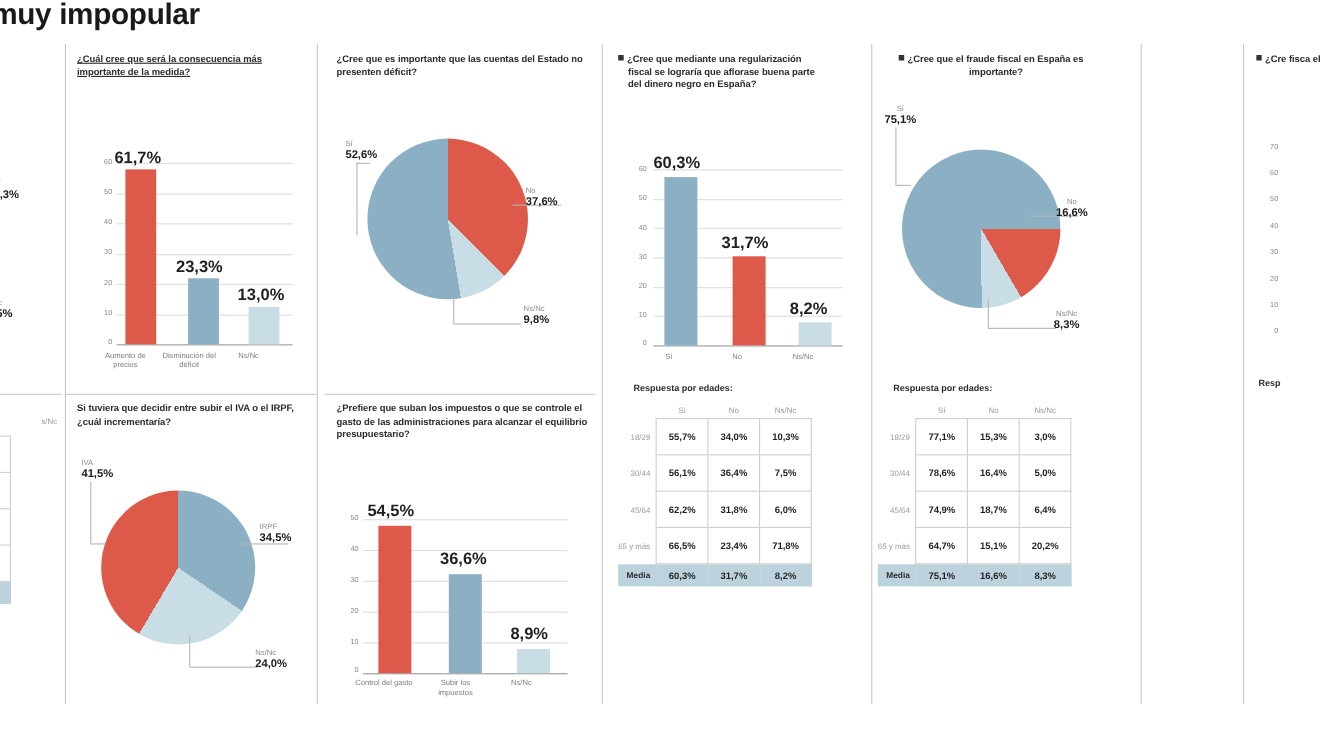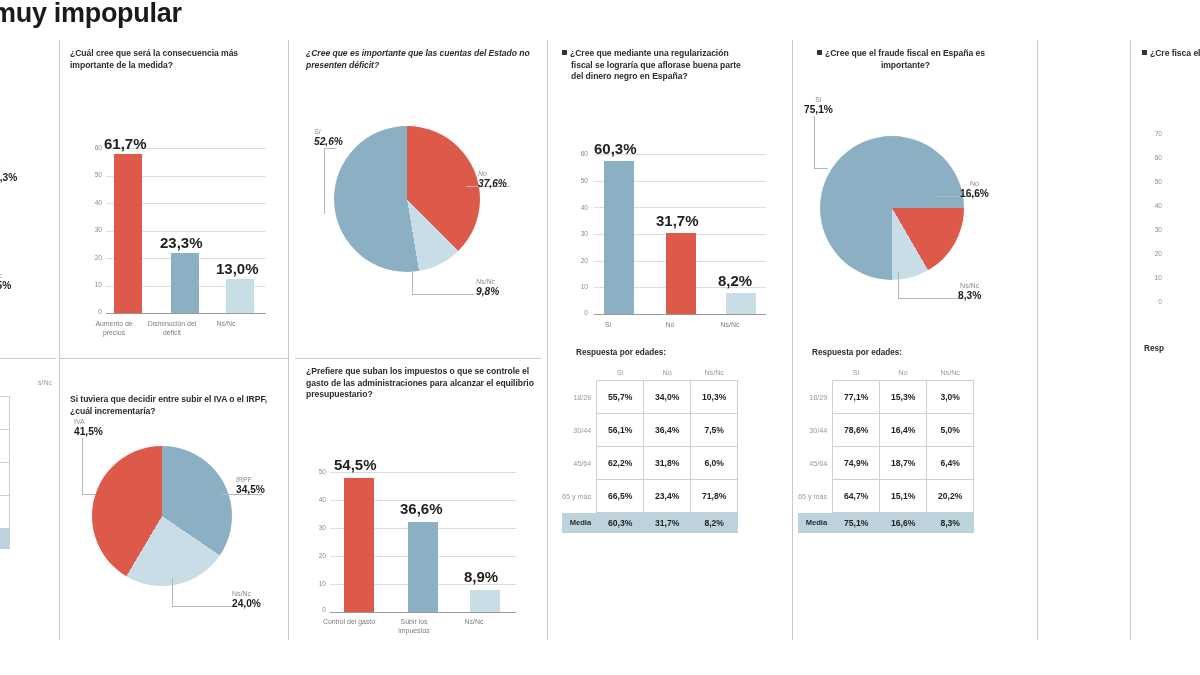--- a/index.html
+++ b/index.html
@@ -142,21 +142,21 @@
           </tr>
           <tr class="media">
             <td class="cell">2,1%</td>
           </tr>
         </tbody>
       </table>
     </div>
   </div>
 
   <div class="panel" style="left:70px; top:48px; width:210px; height:300px;">
-    <div class="qtitle" style="width:200px;">¿Cuál cree que será la consecuencia más importante de la medida?</div>
+    <div class="qtitle" style="width:200px;text-decoration:underline;">¿Cuál cree que será la consecuencia más importante de la medida?</div>
 
     <div class="barchart" style="left:16px; top:90px; width:190px; height:210px;">
 
       <div class="plot" style="left:20px; top:10px; width:160px; height:165px;">
         <div class="gridline" style="top:0px;   width:160px;"></div>
         <div class="gridline" style="top:27.5px;width:160px;"></div>
         <div class="gridline" style="top:55px;  width:160px;"></div>
         <div class="gridline" style="top:82.5px;width:160px;"></div>
         <div class="gridline" style="top:110px; width:160px;"></div>
         <div class="gridline" style="top:137.5px;width:160px;"></div>
@@ -178,21 +178,21 @@
       <div class="barval" style="left:18px; top:-3px;">61,7%</div>
       <div class="barval" style="left:74px; top:96px;">23,3%</div>
       <div class="barval" style="left:130px;top:122px;">13,0%</div>
 
       <div class="barcat" style="left:2px;  top:182px; width:52px;">Aumento de precios</div>
       <div class="barcat" style="left:57px; top:182px; width:58px;">Disminución del déficit</div>
       <div class="barcat" style="left:120px;top:182px; width:40px;">Ns/Nc</div>
     </div>
   </div>
 
-  <div class="panel" style="left:306px; top:48px; width:235px; height:300px;font-style:italic;">
+  <div class="panel" style="left:306px; top:48px; width:235px; height:300px;">
     <div class="qtitle" style="width:225px;">¿Cree que es importante que las cuentas del Estado no presenten déficit?</div>
 
     <div class="pie" style="left:28px; top:78px; width:146px; height:146px;
          background:conic-gradient(#dd5a4a 0deg 135.4deg, #c9dde6 135.4deg 170.6deg, #8cb0c3 170.6deg 360deg);"></div>
 
     <div class="leader" style="left:18px; top:100px; width:1px; height:66px;"></div>
     <div class="leader" style="left:18px; top:100px; width:12px; height:1px;"></div>
     <div class="pielabel" style="left:8px; top:80px;">
       <span class="nm">Sí</span>
       <span class="vl">52,6%</span>
@@ -377,21 +377,21 @@
             <td class="cell">75,1%</td>
             <td class="cell">16,6%</td>
             <td class="cell">8,3%</td>
           </tr>
         </tbody>
       </table>
     </div>
   </div>
 
   <div class="panel" style="left:70px; top:366px; width:215px; height:280px;">
-    <div class="qtitle" style="width:200px;margin-top:28px;">Si tuviera que decidir entre subir el IVA o el IRPF, ¿cuál incrementaría?</div>
+    <div class="qtitle" style="width:200px;">Si tuviera que decidir entre subir el IVA o el IRPF, ¿cuál incrementaría?</div>
 
     <div class="pie" style="left:22px; top:80px; width:140px; height:140px;
          background:conic-gradient(#8cb0c3 0deg 124.2deg, #c9dde6 124.2deg 210.6deg, #dd5a4a 210.6deg 360deg);"></div>
 
     <div class="leader" style="left:12px; top:72px; width:1px; height:56px;"></div>
     <div class="leader" style="left:12px; top:128px; width:14px; height:1px;"></div>
     <div class="pielabel" style="left:4px; top:52px;">
       <span class="nm">IVA</span>
       <span class="vl">41,5%</span>
     </div>

